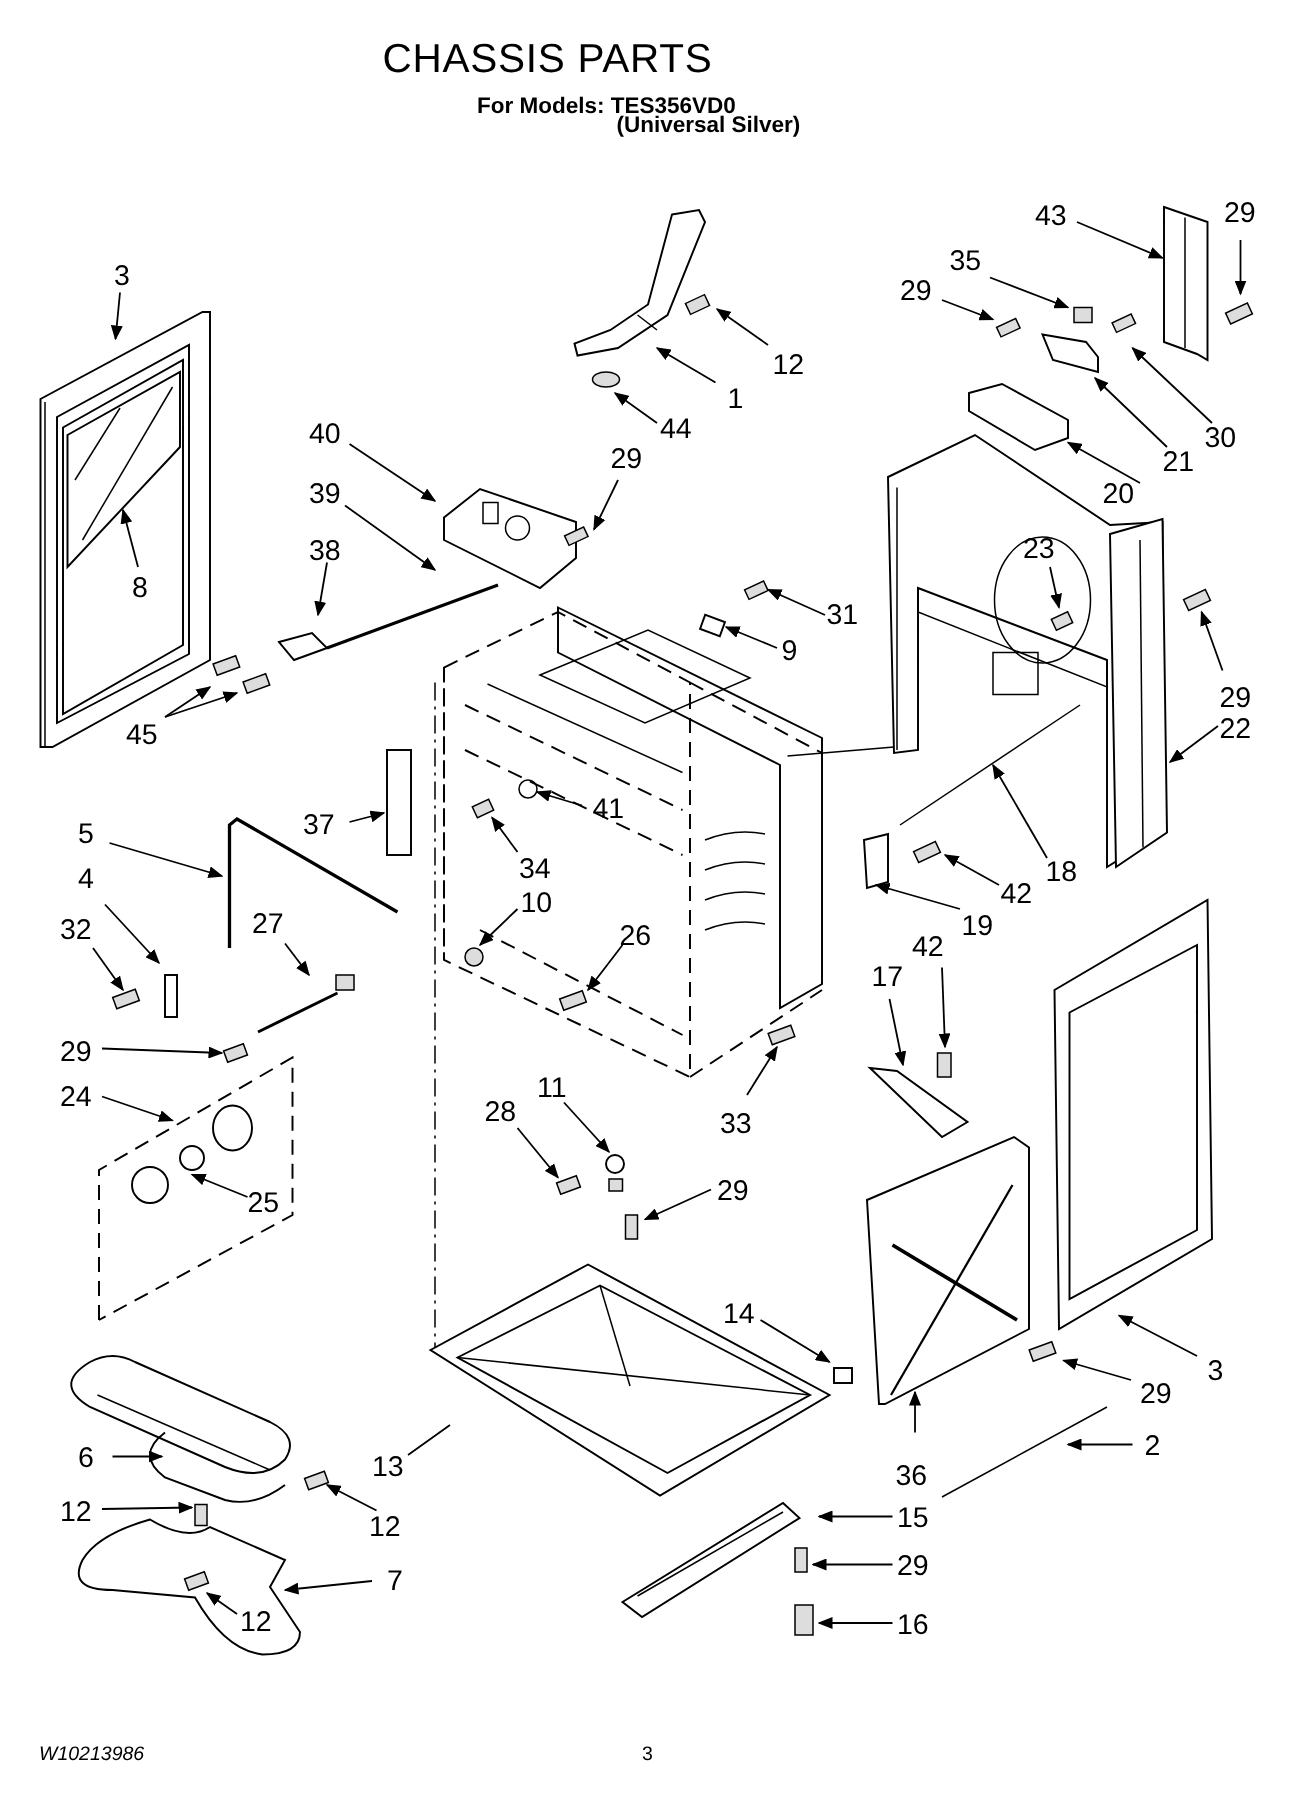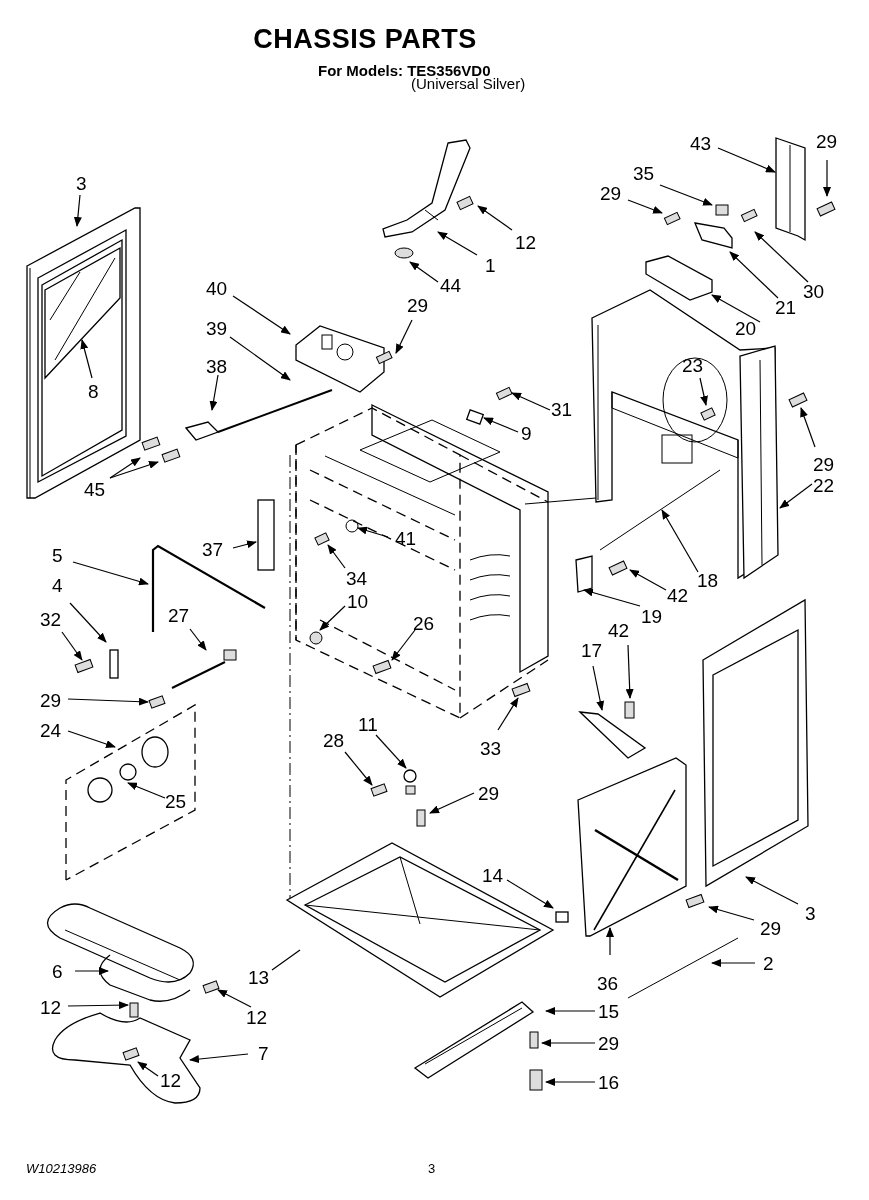--- a/index.html
+++ b/index.html
@@ -1,21 +1,21 @@
 <!DOCTYPE html>
 <html><head>
 <meta charset="utf-8">
 <style>
   html, body { margin:0; padding:0; background:#ffffff; }
   body { width:869px; height:1200px; position:relative; overflow:hidden;
          font-family:"Liberation Sans", sans-serif; color:#000; }
   .title { position:absolute; left:0; width:730px; text-align:center; top:24px;
-           font-size:27px; font-weight:bold; letter-spacing:0.5px; }
+           font-size:27px; font-weight:normal; letter-spacing:0.5px; }
   .subtitle { position:absolute; left:318px; top:62px; font-size:15px; font-weight:bold; }
-  .subtitle2 { position:absolute; left:411px; top:75px; font-size:15px; font-weight:normal; }
+  .subtitle2 { position:absolute; left:411px; top:75px; font-size:15px; font-weight:bold; }
   .footer-left { position:absolute; left:26px; top:1161px; font-size:13px;font-style:italic; }
   .footer-center { position:absolute; left:428px; top:1161px; font-size:13px; }
   svg.diagram { position:absolute; left:0; top:0; }
   .callout { font-family:"Liberation Sans", sans-serif; font-size:19px; fill:#000; }
   .part { fill:none; stroke:#000; stroke-width:1.3; }
   .thin { fill:none; stroke:#000; stroke-width:1; }
   .dash { fill:none; stroke:#000; stroke-width:1.3; stroke-dasharray:10 6; }
   .dashdot { fill:none; stroke:#000; stroke-width:1; stroke-dasharray:12 4 2 4; }
   .leader { stroke:#000; stroke-width:1.2; }
   .fillpart { fill:#fff; stroke:#000; stroke-width:1.3; }

